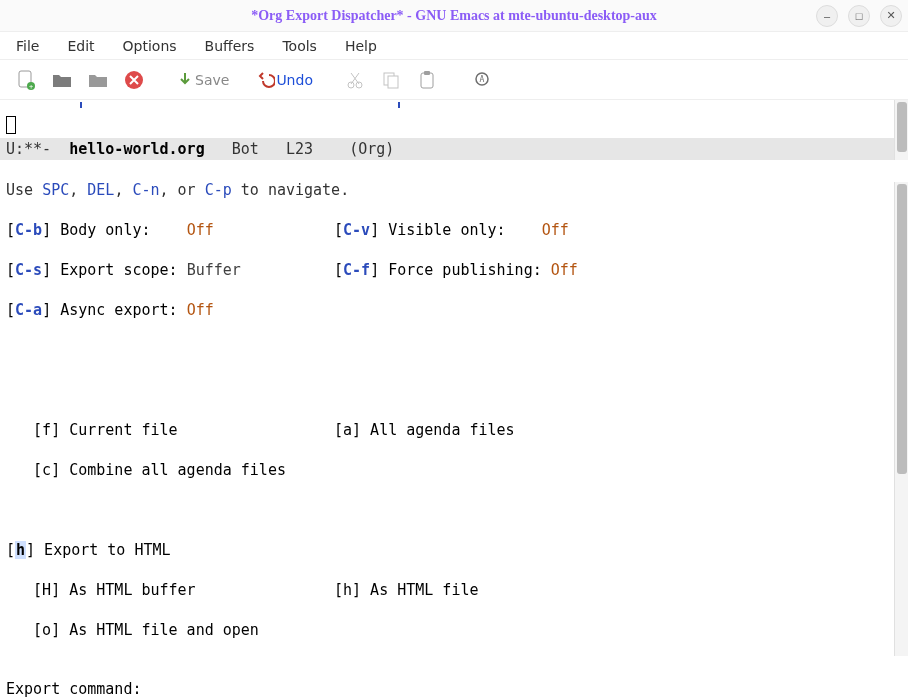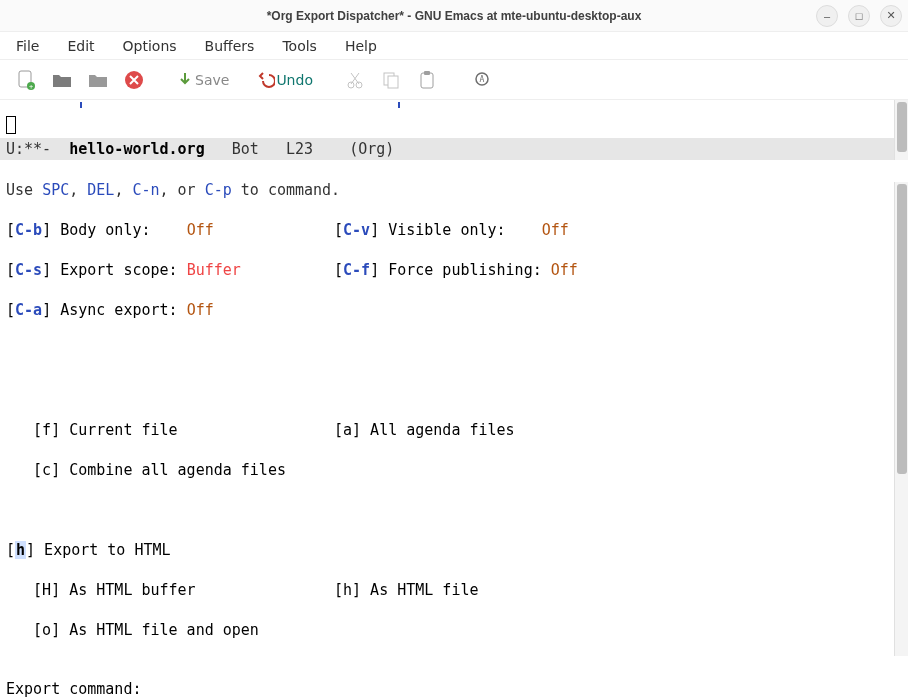--- a/index.html
+++ b/index.html
@@ -16,24 +16,24 @@
   .titlebar {
     height: 32px;
     background: #fafafa;
     display: flex;
     align-items: center;
     justify-content: center;
     position: relative;
     border-bottom: 1px solid #eee;
   }
   .titlebar-title {
-    font-family: Liberation Sans, sans-serif;
-    font-size: 12px;
+    font-family: Liberation Serif, serif;
+    font-size: 14px;
     font-weight: 600;
-    color: #404040;
+    color: #8b5cf6;
   }
   .win-controls {
     position: absolute;
     right: 6px;
     display: flex;
     gap: 10px;
   }
   .win-btn {
     width: 22px; height: 22px;
     border-radius: 50%;
@@ -121,21 +121,21 @@
     line-height: 20px;
     white-space: pre;
     position: relative;
   }
   .nav-hint { color: #333; }
   .key-spc { color: #2b4bbb; }
   .brkt { color: #000; }
   .keycap { color: #2b4bbb; font-weight: bold; }
   .keycap-hl { background: #cfe0ff; color: #000; font-weight: bold; padding: 0 1px; }
   .val-off { color: #b35410; }
-  .val-buf { color: #ef4444; }
+  .val-buf { color: #404040; }
   .col2 { position: absolute; left: 328px; }
   .section-head .keycap-hl { background: #cfe0ff; }
   .scrollbar {
     position: absolute;
     right: 0;
     top: 100px;
     width: 14px;
     height: 556px;
     background: #f4f4f4;
     border-left: 1px solid #e0e0e0;
@@ -207,21 +207,21 @@
       </svg>
   </div>
   <div class="tool-sep"></div>
   <div class="tool-label-btn">
     <svg width="18" height="18" viewBox="0 0 18 18">
         <path d="M9 2 v10 M5 8 l4 4 l4 -4" stroke="#5b9b3b" stroke-width="2" fill="none"></path>
       </svg>
     <span>Save</span>
   </div>
   <div class="tool-sep"></div>
-  <div class="tool-label-btn" style="color:#0f766e;">
+  <div class="tool-label-btn" style="color:#1d4ed8;">
     <svg width="18" height="18" viewBox="0 0 18 18">
         <path d="M12 4 a6 6 0 1 1 -6 6" stroke="#c0392b" stroke-width="2" fill="none"></path>
         <path d="M6 2 l-3 3 l3 3" stroke="#c0392b" stroke-width="2" fill="none"></path>
       </svg>
     <span>Undo</span>
   </div>
   <div class="tool-sep"></div>
   <div class="tool-btn" style="opacity:0.5;">
     <svg width="20" height="20" viewBox="0 0 20 20">
         <circle cx="6" cy="15" r="3" fill="none" stroke="#888"></circle>
@@ -264,21 +264,21 @@
 </div>
 
 <div class="modeline">
   <span>U:**-  </span>
   <span class="fname">hello-world.org</span>
   <span>   Bot   L23    </span>
   <span>(Org)</span>
 </div>
 
 <div class="dispatch">
-<div class="nav-hint"><span>Use </span><span class="key-spc">SPC</span><span>, </span><span class="key-spc">DEL</span><span>, </span><span class="key-spc">C-n</span><span>, or </span><span class="key-spc">C-p</span><span> to command.</span></div>
+<div class="nav-hint"><span>Use </span><span class="key-spc">SPC</span><span>, </span><span class="key-spc">DEL</span><span>, </span><span class="key-spc">C-n</span><span>, or </span><span class="key-spc">C-p</span><span> to navigate.</span></div>
 <div style="position:relative;"><span class="brkt">[</span><span class="keycap">C-b</span><span>] Body only:    </span><span class="val-off">Off</span><span class="col2"><span class="brkt">[</span><span class="keycap">C-v</span><span>] Visible only:    </span><span class="val-off">Off</span></span></div>
 <div style="position:relative;"><span class="brkt">[</span><span class="keycap">C-s</span><span>] Export scope: </span><span class="val-buf">Buffer</span><span class="col2"><span class="brkt">[</span><span class="keycap">C-f</span><span>] Force publishing: </span><span class="val-off">Off</span></span></div>
 <div><span class="brkt">[</span><span class="keycap">C-a</span><span>] Async export: </span><span class="val-off">Off</span></div>
 <div>&nbsp;</div>
 <div>&nbsp;</div>
 <div style="position:relative;"><span>   [f] Current file</span><span class="col2">[a] All agenda files</span></div>
 <div><span>   [c] Combine all agenda files</span></div>
 <div>&nbsp;</div>
 <div class="section-head"><span class="brkt">[</span><span class="keycap-hl">h</span><span>] Export to HTML</span></div>
 <div style="position:relative;"><span>   [H] As HTML buffer</span><span class="col2">[h] As HTML file</span></div>

